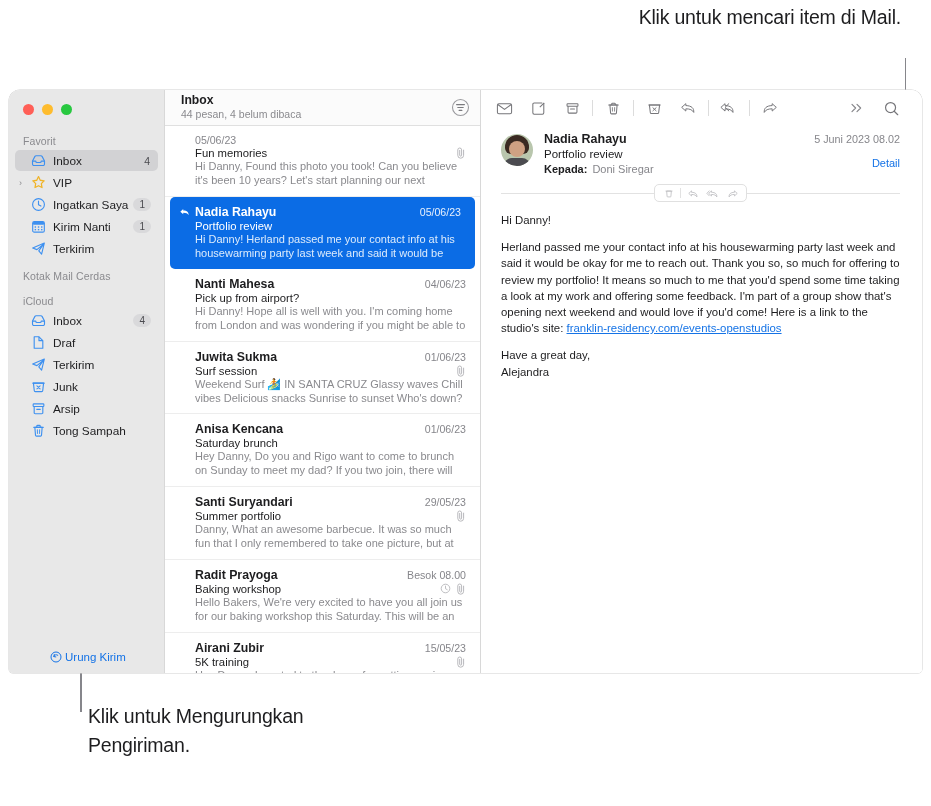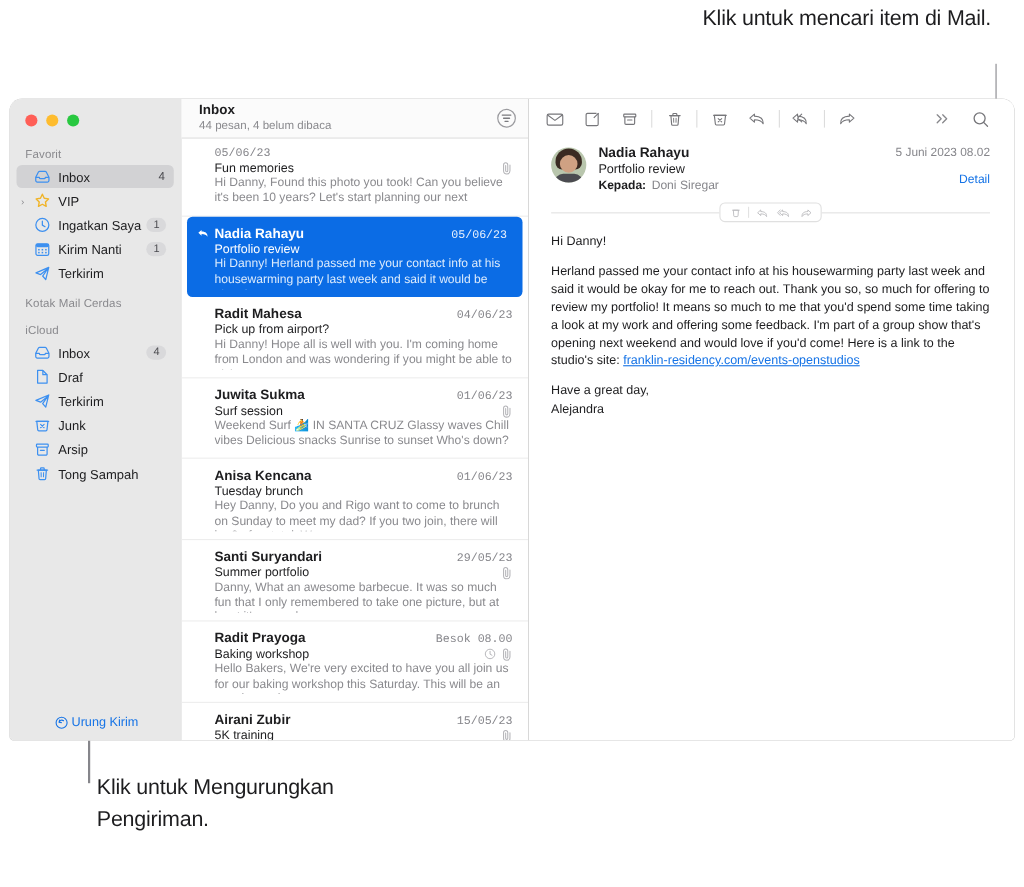--- a/index.html
+++ b/index.html
@@ -145,21 +145,21 @@
     border-radius: 5px;
     margin: 0 5px;
     padding-left: 25px;
     border-bottom: none;
   }
   .row-top { display: flex; align-items: baseline; }
   .row-from {
     font-size: 12.3px; font-weight: bold; color: #1d1d1f;
     flex: 1; white-space: nowrap; overflow: hidden;
   }
-  .row-date { font-size: 10.6px; color: #86868b; white-space: nowrap; font-family: Liberation Mono, monospace; }
+  .row-date { font-size: 10.6px; color: #86868b; white-space: nowrap; }
   .row-subj {
     font-size: 11.3px; color: #1d1d1f;
     margin-top: 1px;
     display: flex; align-items: center;
   }
   .row-subj .sx { flex: 1; white-space: nowrap; overflow: hidden; }
   .row-prev {
     font-size: 11px; color: #8a8a8e;
     margin-top: 1px;
     line-height: 1.26;
@@ -454,21 +454,21 @@
               <span class="row-from">Nadia Rahayu</span>
               <span class="row-date">05/06/23</span>
             </div>
             <div class="row-subj">
               <span class="sx">Portfolio review</span>
             </div>
             <div class="row-prev">Hi Danny! Herland passed me your contact info at his housewarming party last week and said it would be okay for m…</div>
           </div>
           <div class="row">
             <div class="row-top">
-              <span class="row-from">Radit Mahesa</span>
+              <span class="row-from">Nanti Mahesa</span>
               <span class="row-date">04/06/23</span>
             </div>
             <div class="row-subj">
               <span class="sx">Pick up from airport?</span>
             </div>
             <div class="row-prev">Hi Danny! Hope all is well with you. I'm coming home from London and was wondering if you might be able to pick me up…</div>
           </div>
           <div class="row">
             <div class="row-top">
               <span class="row-from">Juwita Sukma</span>
@@ -483,21 +483,21 @@
               </span>
             </div>
             <div class="row-prev">Weekend Surf 🏄 IN SANTA CRUZ Glassy waves Chill vibes Delicious snacks Sunrise to sunset Who's down?</div>
           </div>
           <div class="row">
             <div class="row-top">
               <span class="row-from">Anisa Kencana</span>
               <span class="row-date">01/06/23</span>
             </div>
             <div class="row-subj">
-              <span class="sx">Tuesday brunch</span>
+              <span class="sx">Saturday brunch</span>
             </div>
             <div class="row-prev">Hey Danny, Do you and Rigo want to come to brunch on Sunday to meet my dad? If you two join, there will be 6 of us total. Wou…</div>
           </div>
           <div class="row">
             <div class="row-top">
               <span class="row-from">Santi Suryandari</span>
               <span class="row-date">29/05/23</span>
             </div>
             <div class="row-subj">
               <span class="sx">Summer portfolio</span>

